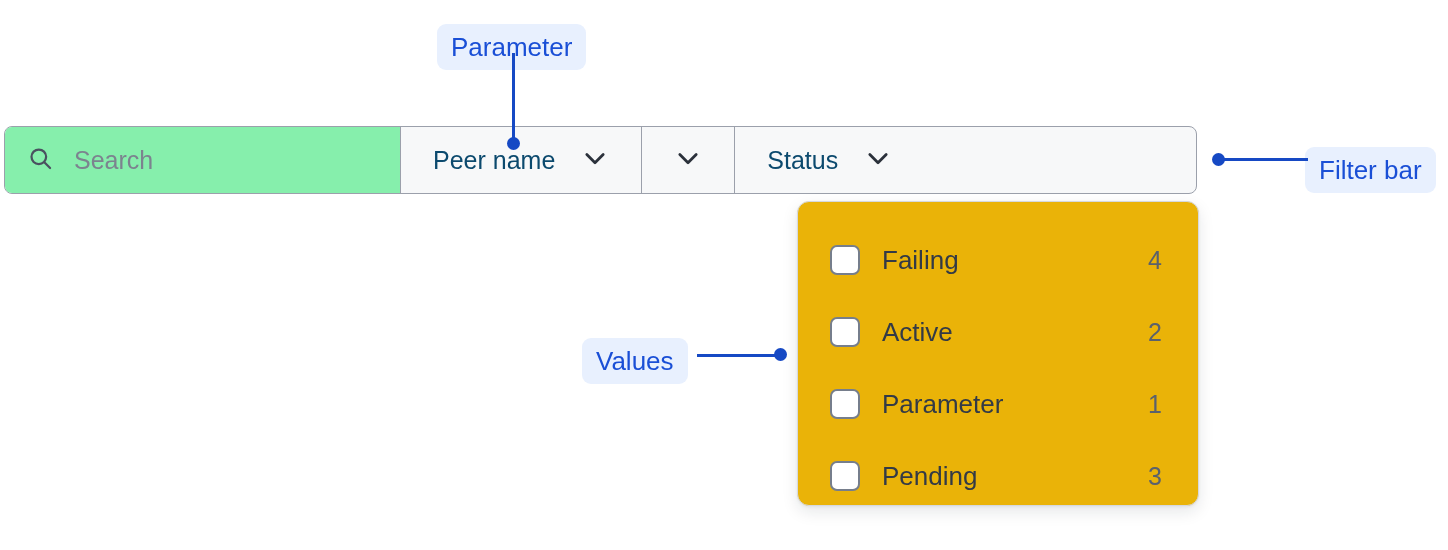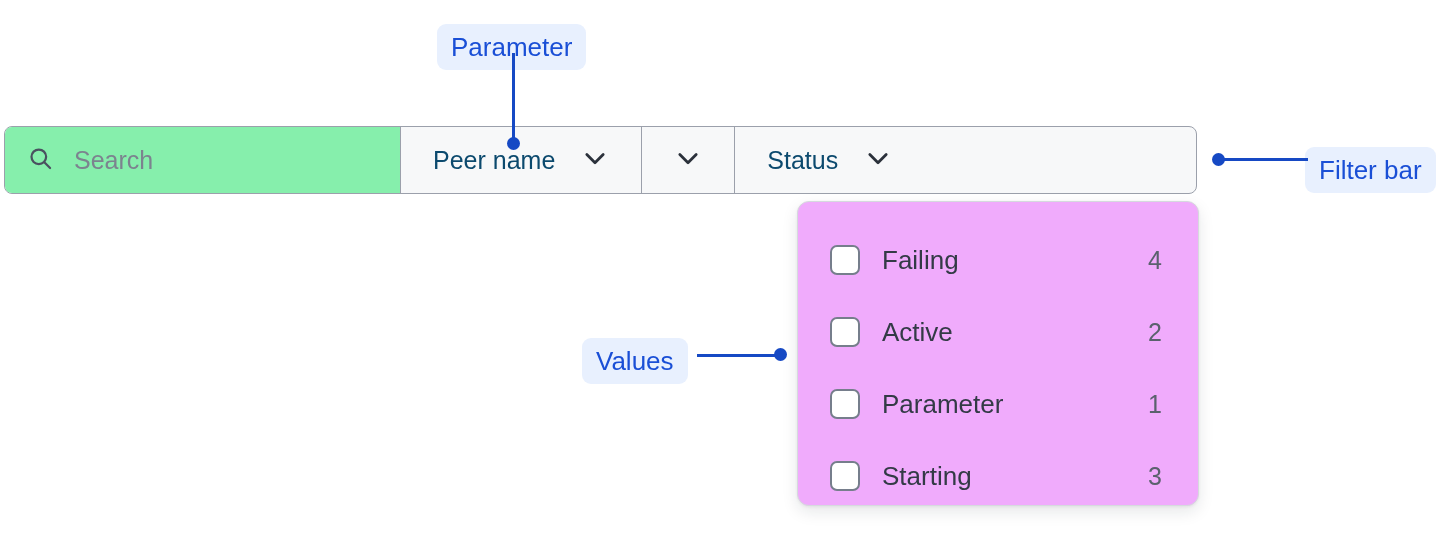--- a/index.html
+++ b/index.html
@@ -90,21 +90,21 @@
     color: #2b313b;
   }
 
   
   .dropdown-panel {
     position: absolute;
     left: 797px;
     top: 201px;
     width: 402px;
     height: 305px;
-    background: #f0abfc;
+    background: #eab308;
     border: 1px solid #d6d9de;
     border-radius: 12px;
     box-sizing: border-box;
     box-shadow: 0 6px 16px rgba(20, 25, 35, 0.10), 0 1px 3px rgba(20,25,35,0.06);
     padding: 22px 0;
   }
   .option-row {
     height: 72px;
     display: flex;
     align-items: center;
@@ -234,21 +234,21 @@
     </div>
 
     <div class="option-row">
       <span class="checkbox"></span>
       <span class="option-label">Parameter</span>
       <span class="option-count">1</span>
     </div>
 
     <div class="option-row">
       <span class="checkbox"></span>
-      <span class="option-label">Starting</span>
+      <span class="option-label">Pending</span>
       <span class="option-count">3</span>
     </div>
 
   </div>
 
   <div class="ann-pill" id="ann-parameter-pill">Parameter</div>
   <div class="ann-line vert" id="ann-parameter-line"></div>
   <div class="ann-dot" id="ann-parameter-dot"></div>
 
   <div class="ann-pill" id="ann-filterbar-pill">Filter bar</div>

